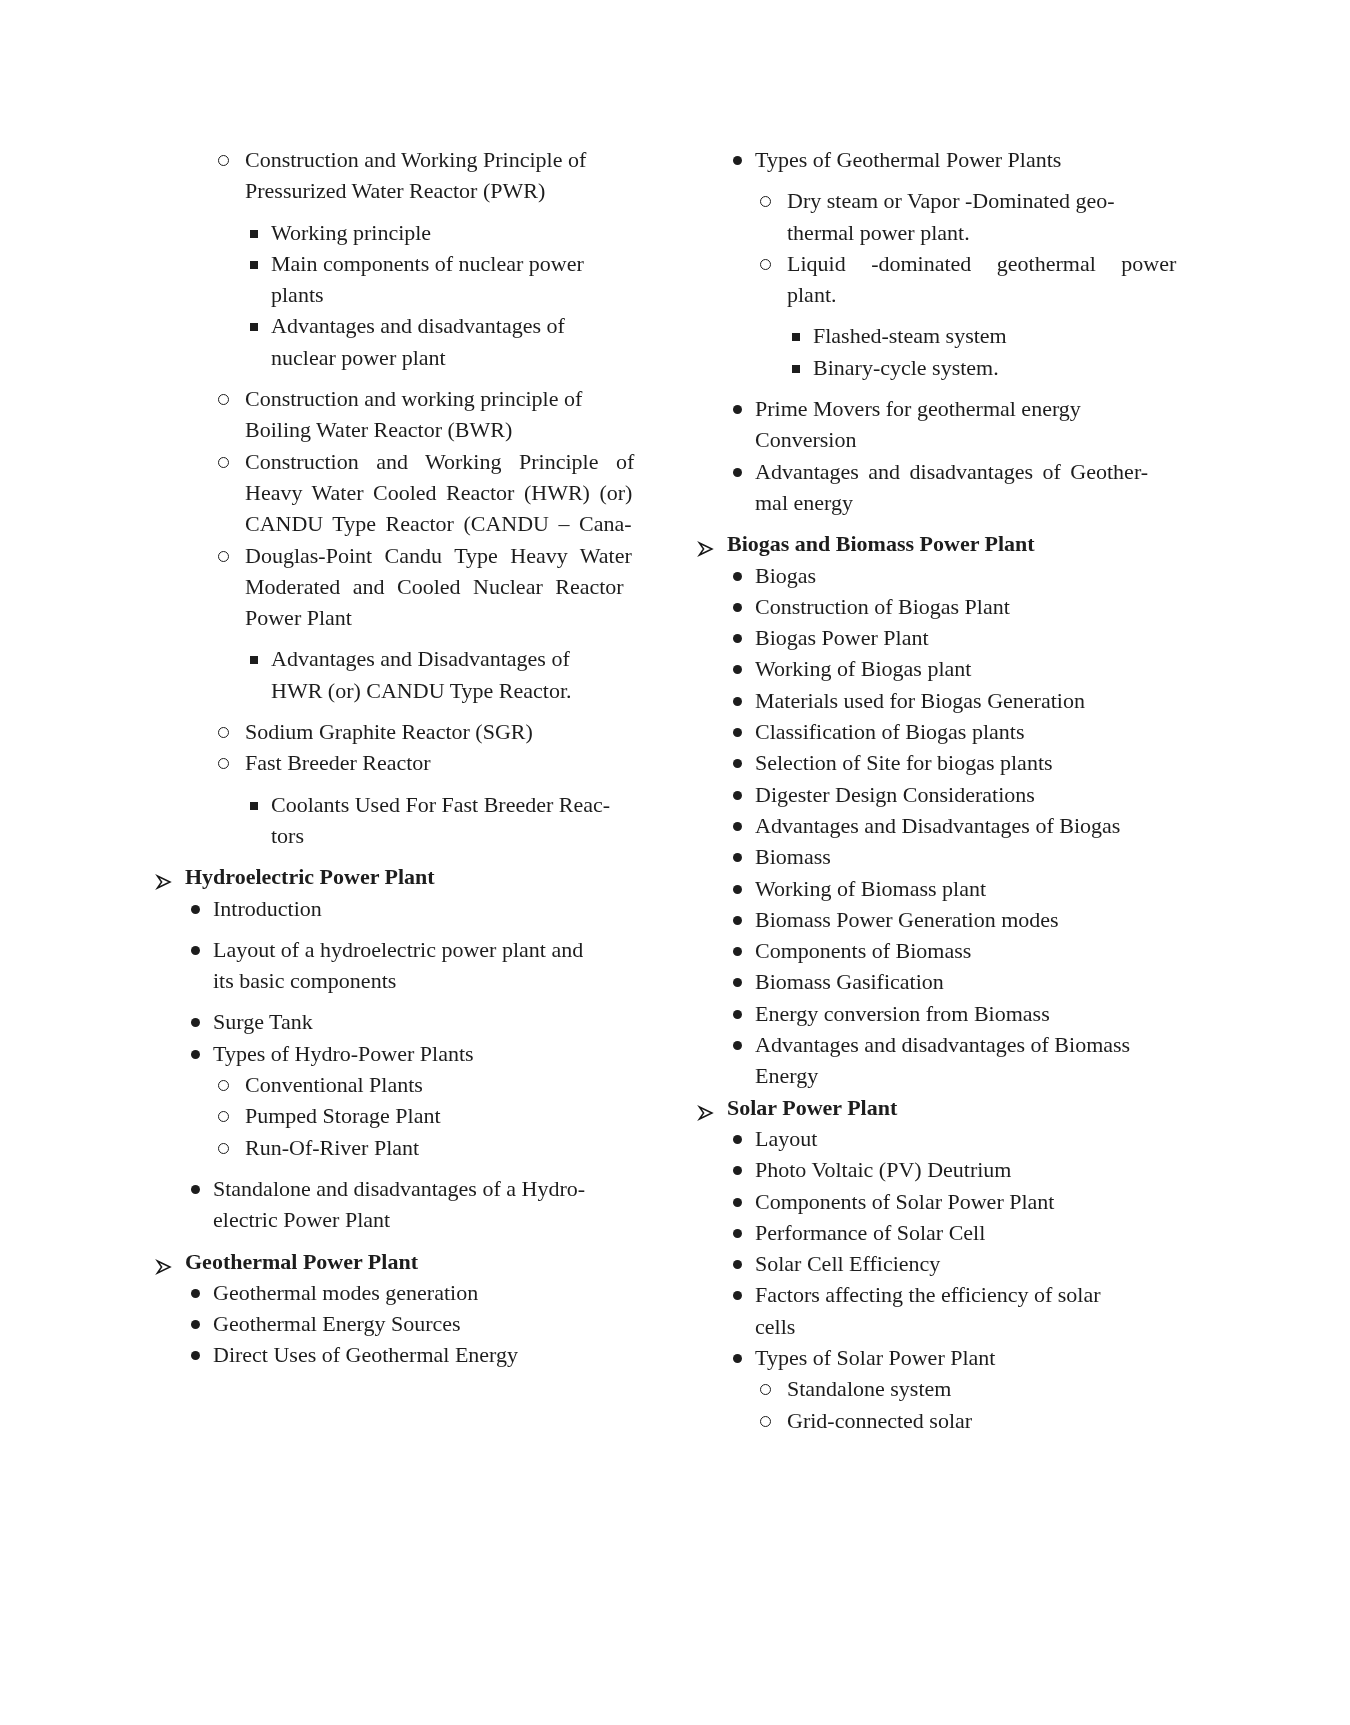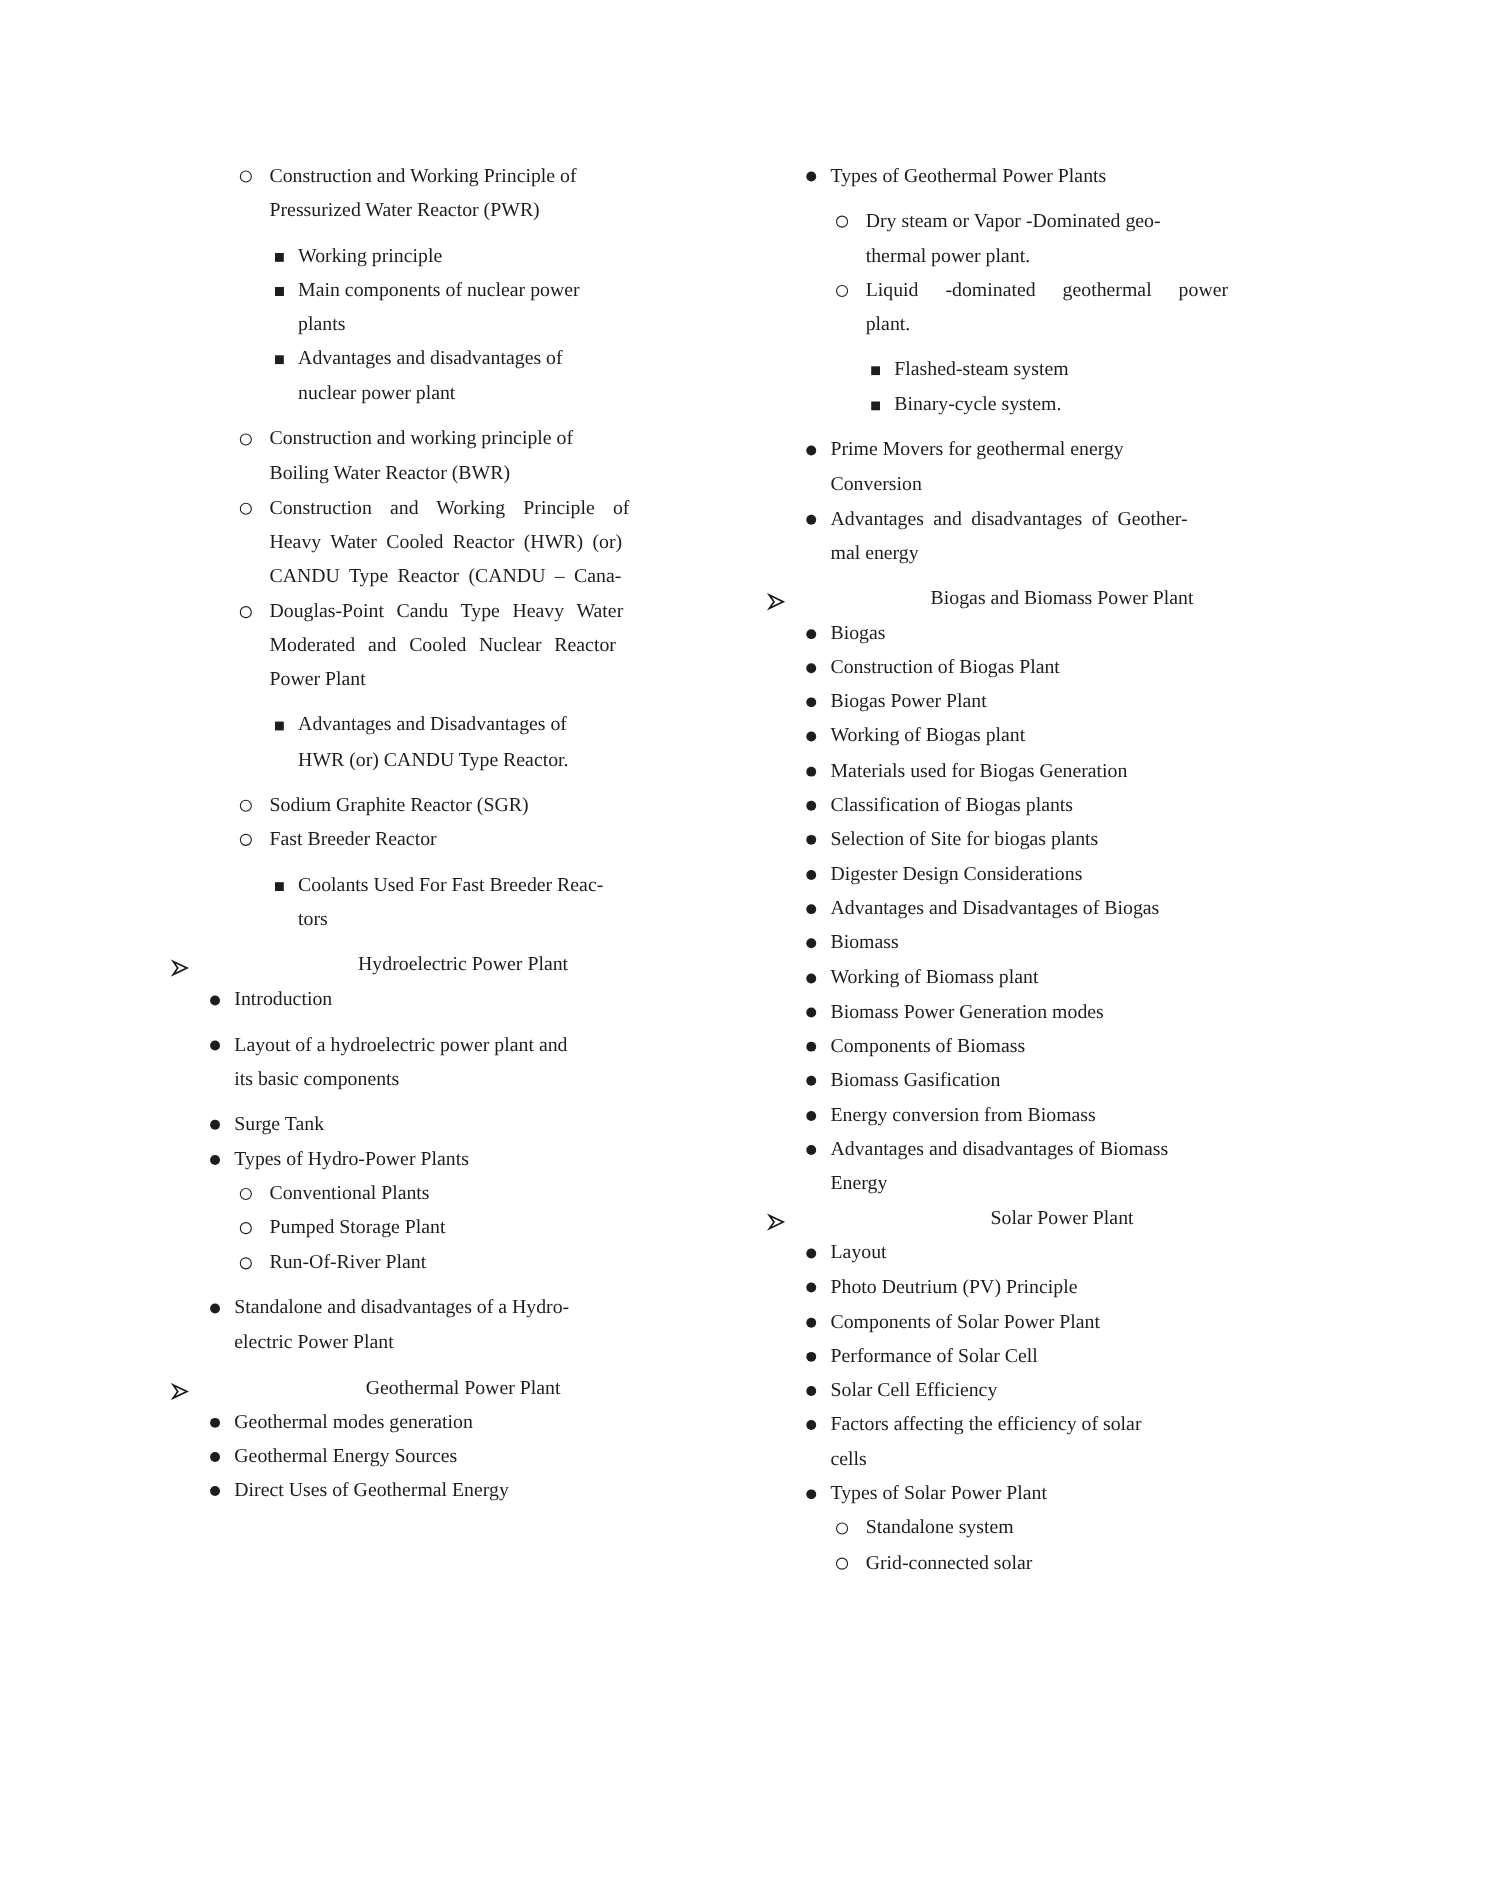--- a/index.html
+++ b/index.html
@@ -1,21 +1,21 @@
 <!DOCTYPE html>
 <html><head>
 <meta charset="utf-8">
 <style>
   html,body{margin:0;padding:0;background:#e9e9e9;}
   .page{
     position:relative;
     width:1350px;height:1725px;
     background:#ffffff;
     font-family:"Liberation Serif","DejaVu Serif",serif;
-    font-size:18px;
+    font-size:22px;
     line-height:31.3px;
     color:#1d1d1d;
     overflow:hidden;
   }
   .col{position:absolute;top:144px;}
   #col-left{left:155px;width:502px;}
   #col-right{left:697px;width:507px;}
 
   .li{position:relative;}
   .li.g{margin-top:10px;}
@@ -27,21 +27,21 @@
   .lvl-square{padding-left:116px;}
 
   .txt{display:block;white-space:pre;}
   .lines{display:block;}
   .line{display:block;white-space:pre;}
   .jw1{word-spacing:4px;}
   .jw2{word-spacing:7px;}
   .jw3{word-spacing:12px;}
   .jw4{word-spacing:20px;}
 
-  .hd .txt{font-weight:normal;text-align:center;}
+  .hd .txt{font-weight:bold;}
 
   
   .mk{position:absolute;display:block;}
   .mk-disc{width:9px;height:9px;border-radius:50%;background:#1d1d1d;top:12px;}
   .lvl-disc .mk-disc{left:36px;}
   .mk-circle{width:9px;height:9px;border:1.5px solid #1d1d1d;border-radius:50%;background:transparent;top:11px;}
   .lvl-circle .mk-circle{left:63px;}
   .mk-square{width:8px;height:8px;background:#1d1d1d;top:13px;}
   .lvl-square .mk-square{left:95px;}
   .mk-arrow{left:0;top:7px;width:18px;height:18px;}
@@ -286,21 +286,21 @@
             <path d="M2.4 3 L15 9 L2.4 15 L6.6 9 Z" fill="#ffffff" stroke="#161616" stroke-width="1.5" stroke-linejoin="miter"></path>
           </svg></span>
         <span class="txt">Solar Power Plant</span>
       </div>
     <div class="li lvl-disc">
         <span class="mk mk-disc"></span>
         <span class="txt">Layout</span>
       </div>
     <div class="li lvl-disc">
         <span class="mk mk-disc"></span>
-        <span class="txt">Photo Deutrium (PV) Principle</span>
+        <span class="txt">Photo Voltaic (PV) Deutrium</span>
       </div>
     <div class="li lvl-disc">
         <span class="mk mk-disc"></span>
         <span class="txt">Components of Solar Power Plant</span>
       </div>
     <div class="li lvl-disc">
         <span class="mk mk-disc"></span>
         <span class="txt">Performance of Solar Cell</span>
       </div>
     <div class="li lvl-disc">

